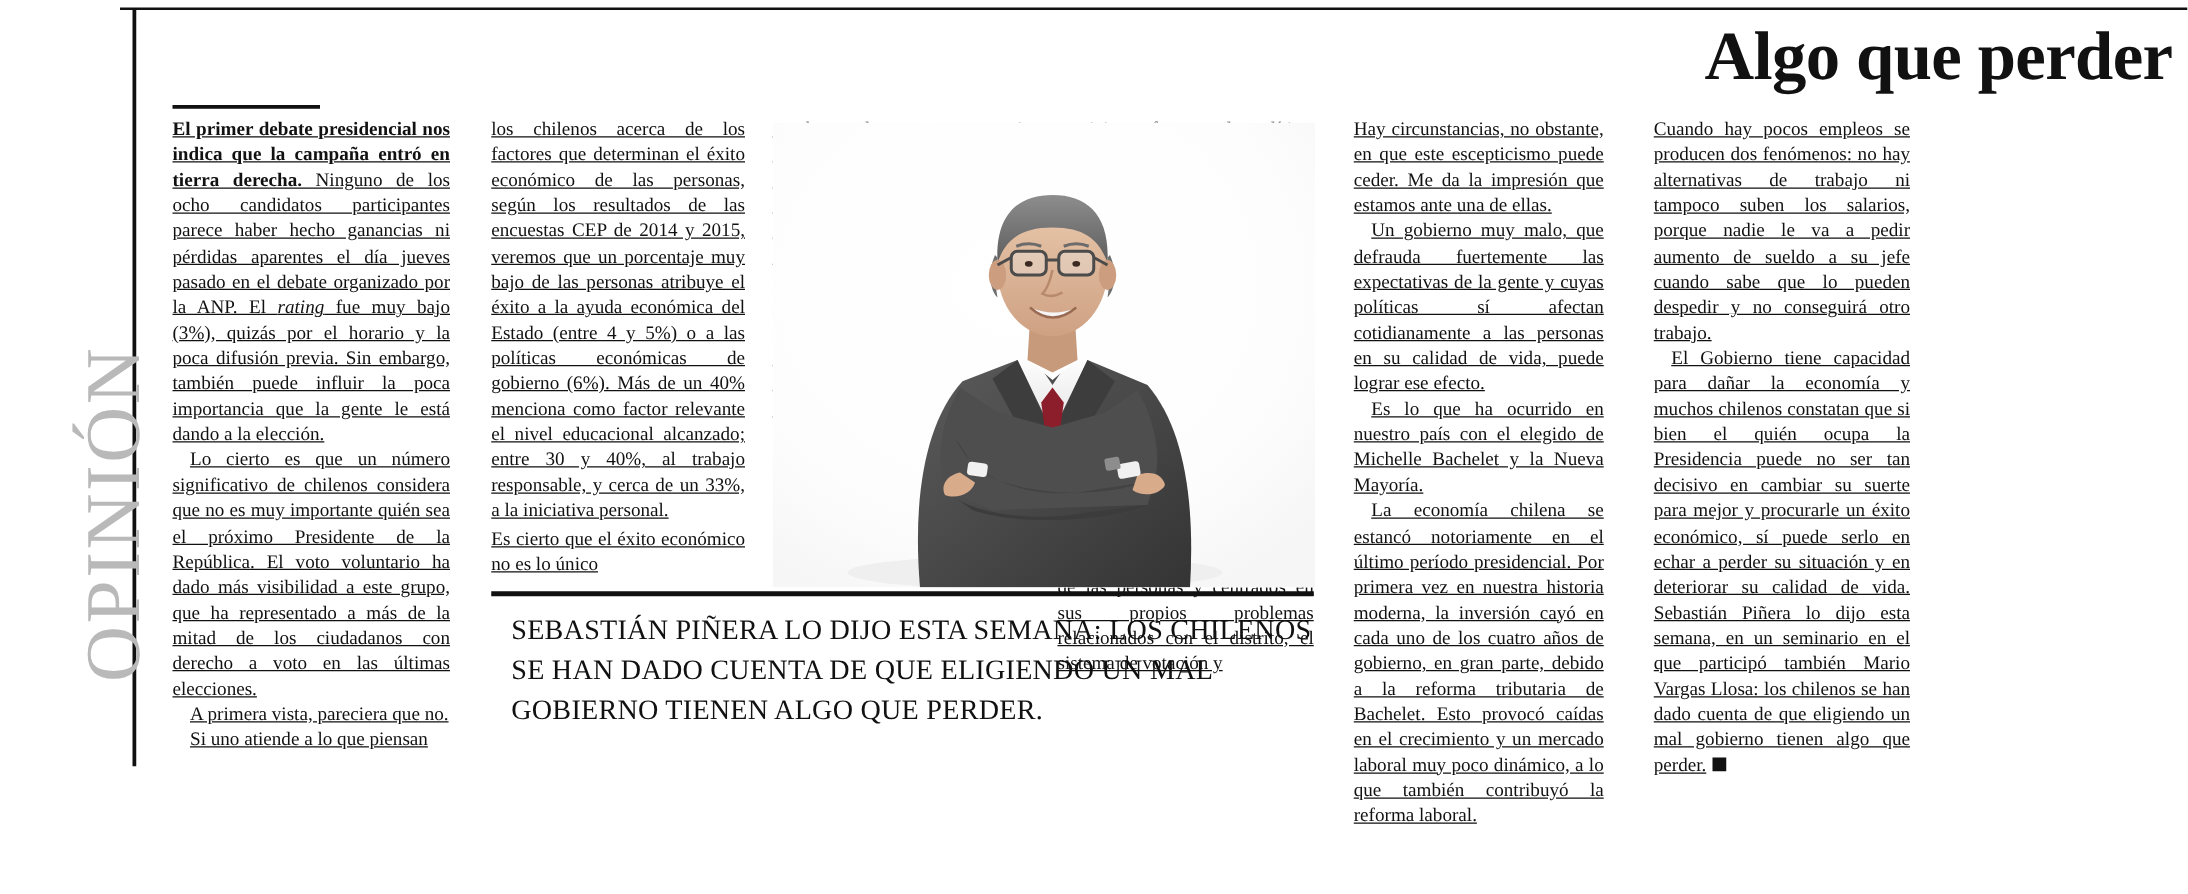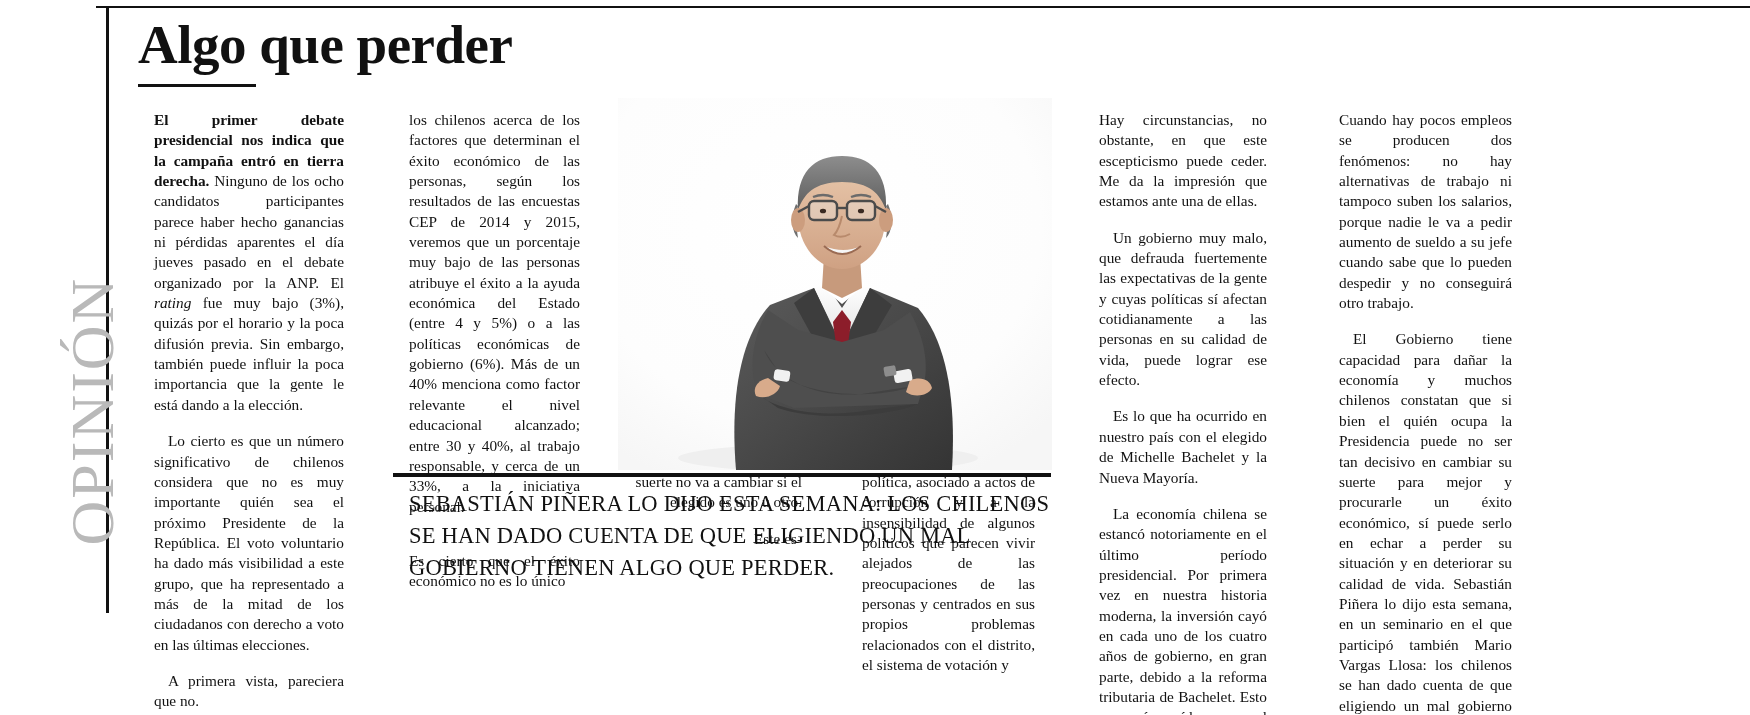--- a/index.html
+++ b/index.html
@@ -58,20 +58,21 @@
     height: 700px;
   }
 
   .headline {
     font-family: "Liberation Serif", serif;
     font-size: 55px;
     font-weight: bold;
     letter-spacing: -0.5px;
     line-height: 1.05;
     margin: 8px 0 0 0;
+    text-align: right;
   }
 
   .headline-rule {
     width: 118px;
     height: 3px;
     background: #111;
     margin: 10px 0 14px 0;
   }
 
   .cols {
@@ -84,21 +85,21 @@
   .col {
     position: absolute;
     top: 0;
     font-size: 15.3px;
     line-height: 1.33;
     text-align: justify;
     text-justify: inter-word;
     hyphens: auto;
   }
 
-  .col p { margin: 16px; }
+  .col p { margin: 0; text-decoration: underline; }
   .col p + p { text-indent: 14px; }
 
   .lead { font-weight: bold; }
   .it { font-style: italic; }
 
   
   .c1 { left: 0px;    width: 222px; }
   .c2 { left: 255px;  width: 203px; }
   .c3 { left: 480px;  width: 200px; }
   .c4 { left: 708px;  width: 205px; }

